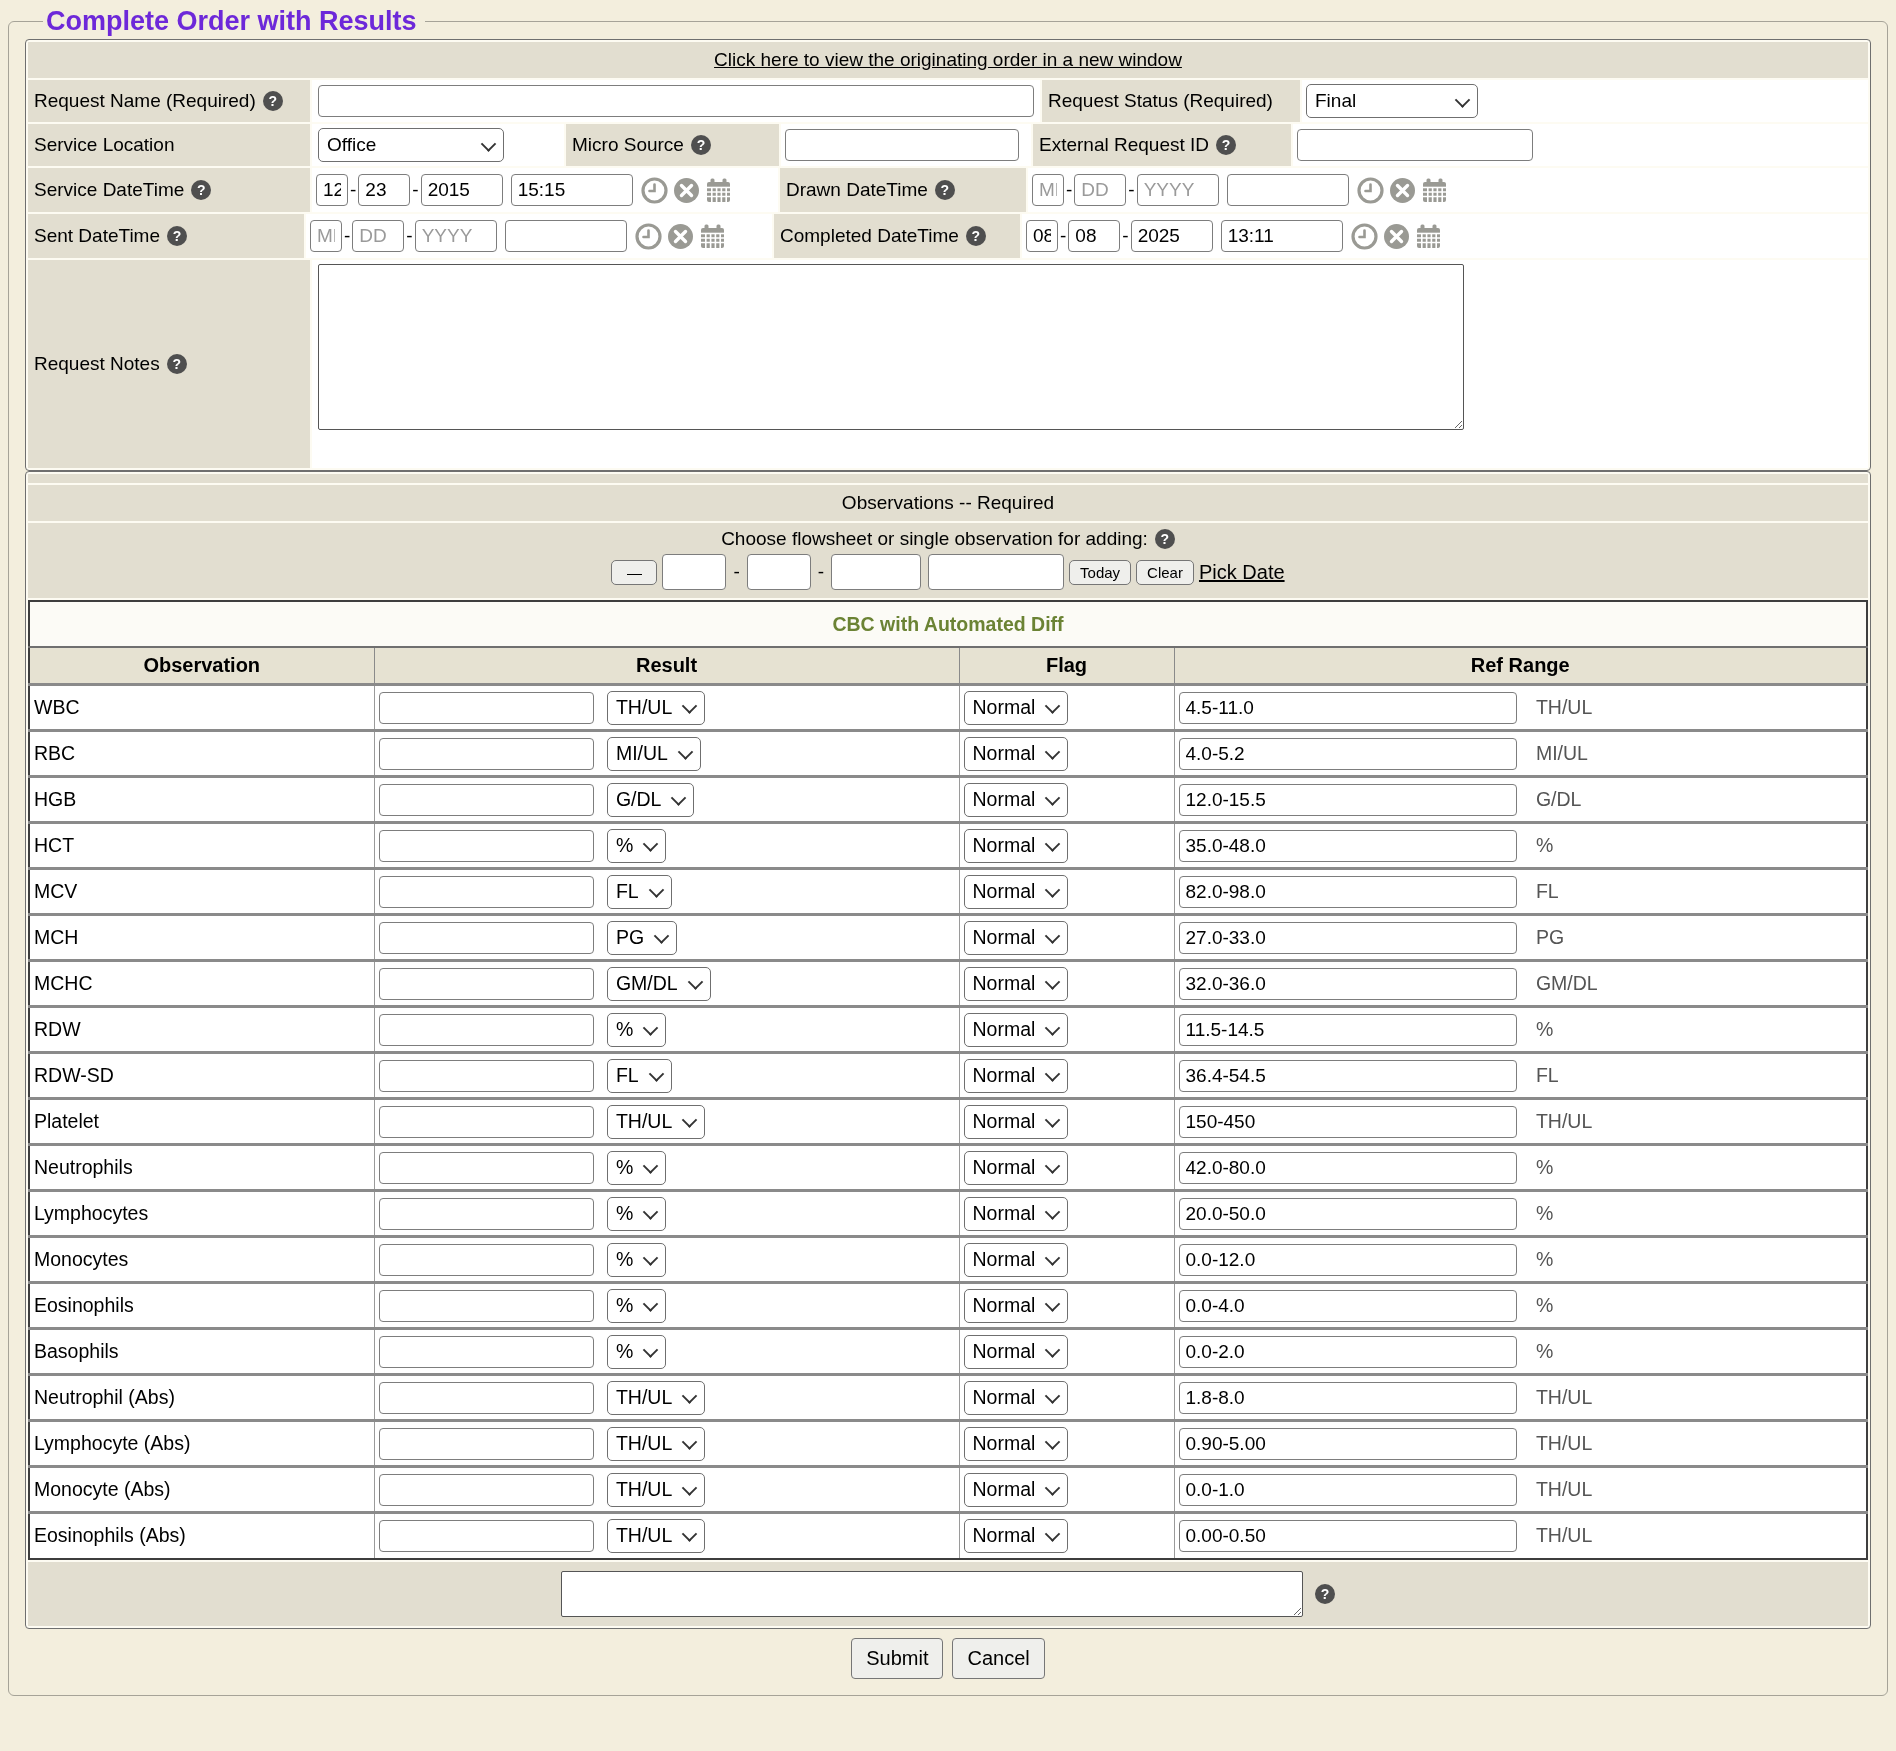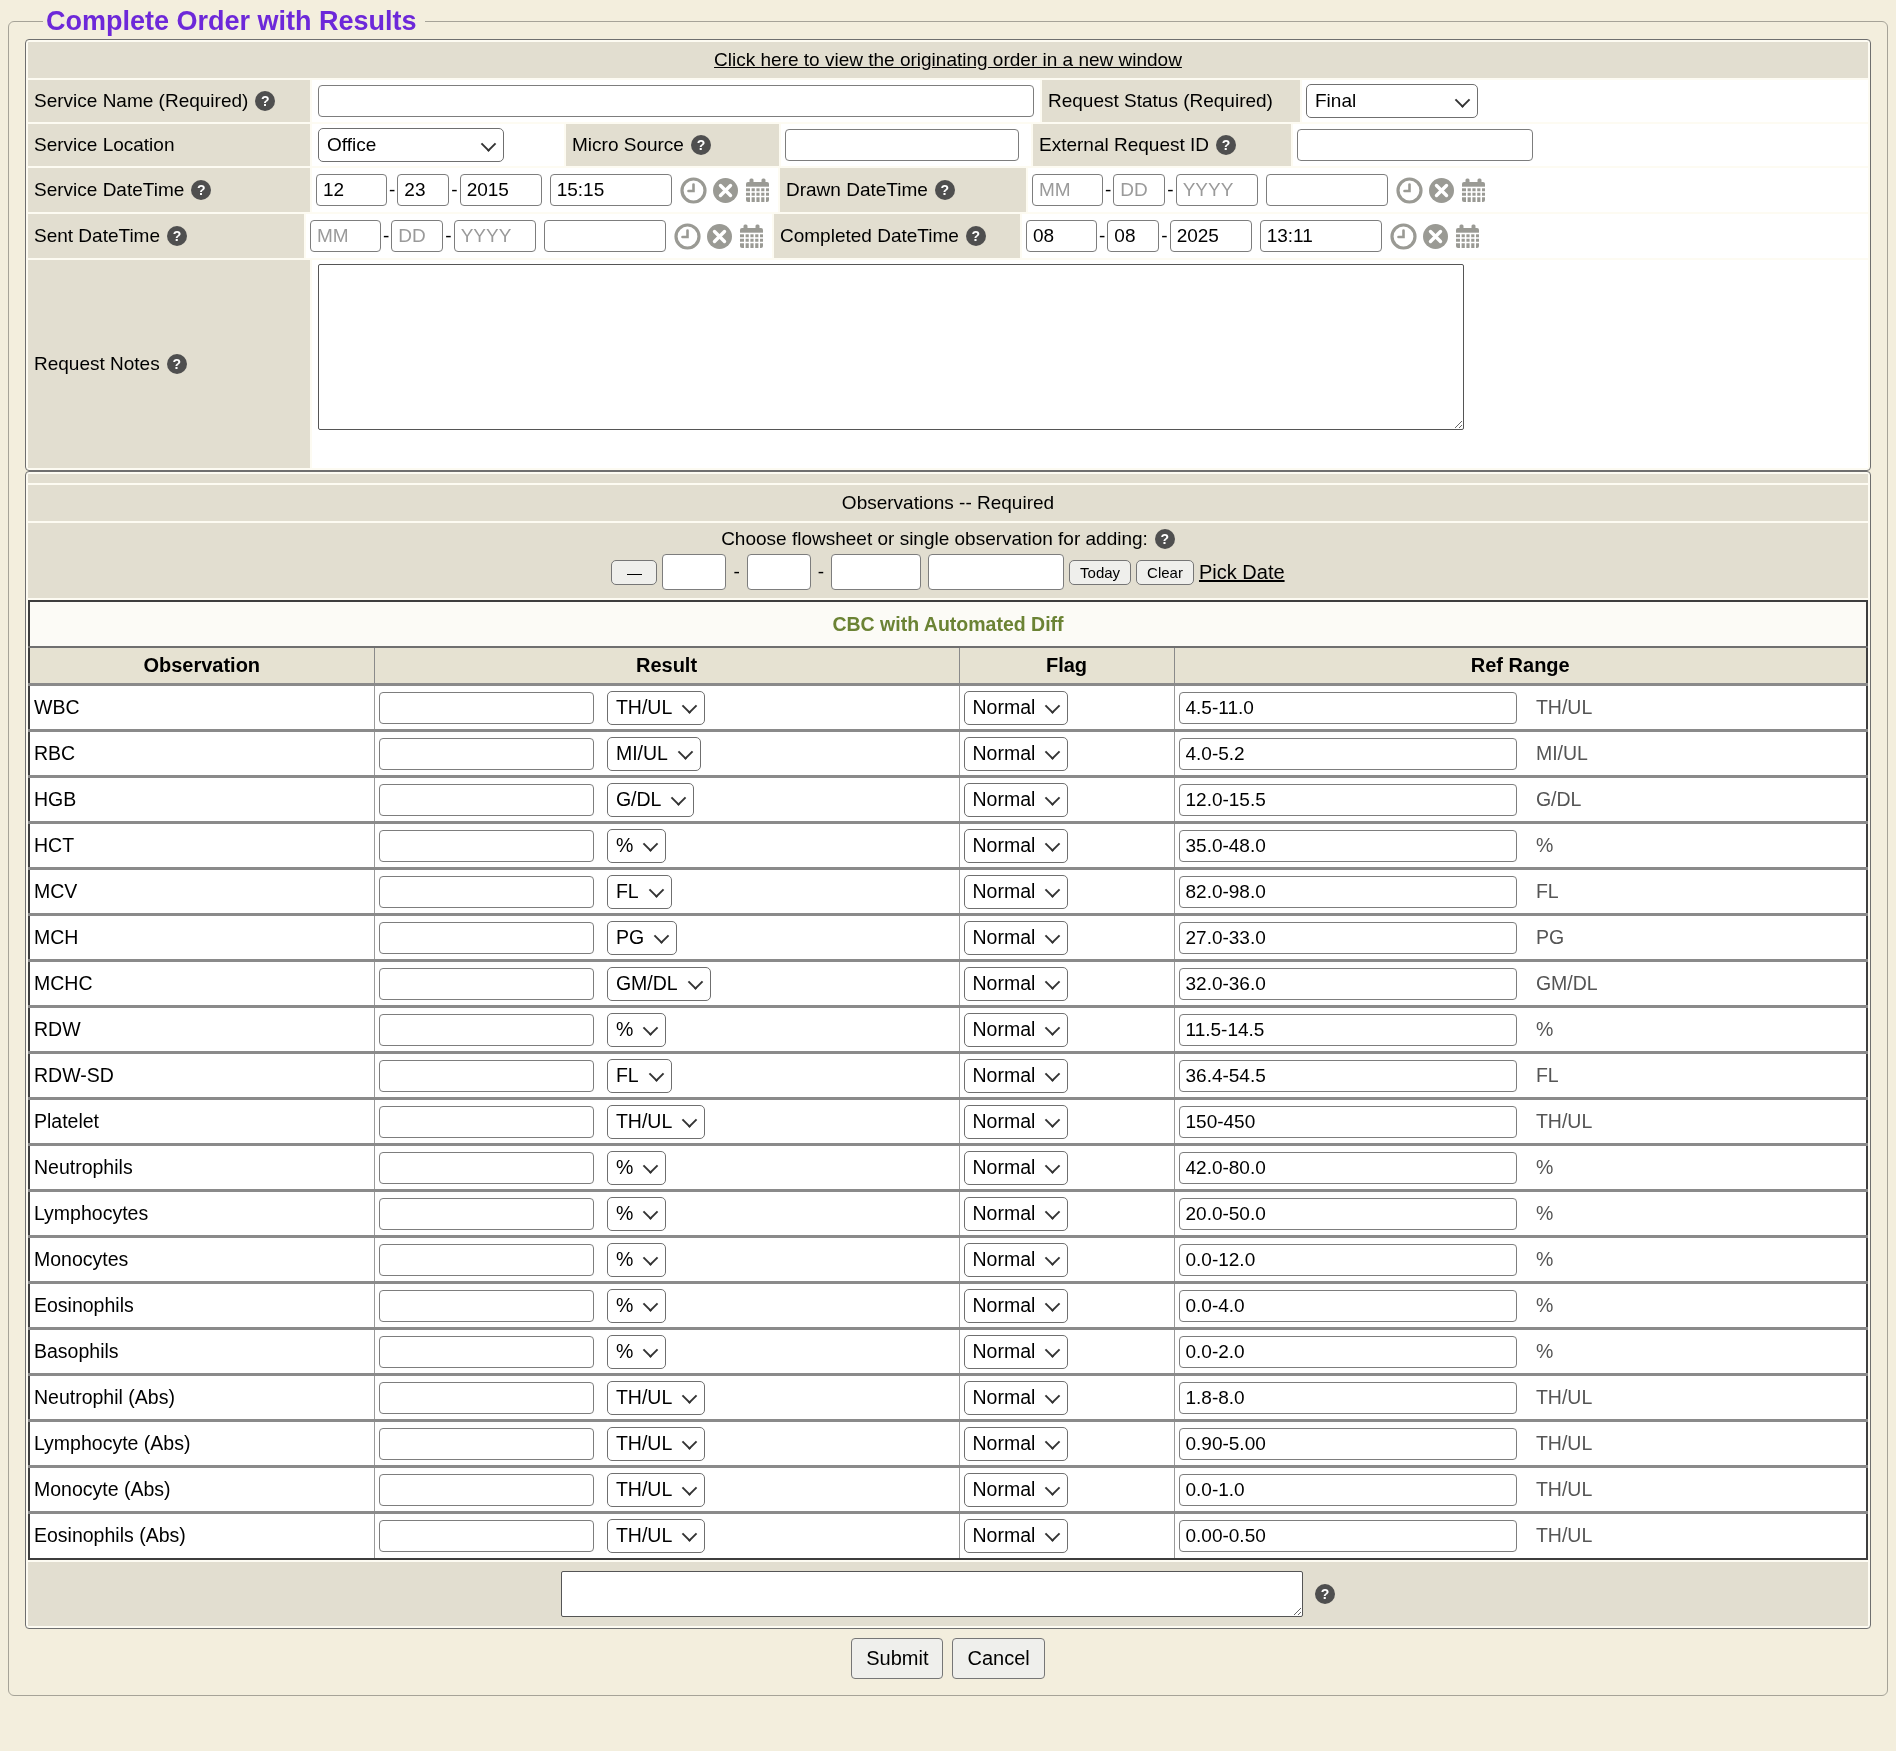--- a/index.html
+++ b/index.html
@@ -21,21 +21,21 @@
   textarea{font-family:inherit;font-size:19px;border:1px solid #555;border-radius:2px;background:#fff;box-sizing:border-box;}
 
   .selectbox{display:inline-flex;align-items:center;justify-content:space-between;border:1px solid #6f6f6f;border-radius:5px;background:#fff;height:34px;box-sizing:border-box;padding:0 9px 0 8px;cursor:default;}
   .chev{width:9px;height:9px;border-right:2px solid #333;border-bottom:2px solid #333;transform:rotate(45deg) translate(-1px,-1px);margin-left:12px;flex:none;}
 
   .help{display:inline-flex;align-items:center;justify-content:center;width:20px;height:20px;border-radius:50%;background:#4f4f4f;color:#fff;font-size:14px;font-weight:bold;margin-left:7px;flex:none;user-select:none;}
   .dticons{display:inline-flex;align-items:center;gap:5px;margin-left:8px;}
   .dticons svg{display:block;}
   .dash{margin:0 2px;}
 
-  .dt-mm{width:71px;} .dt-dd{width:52px;} .dt-yy{width:82px;} .dt-time{width:122px;margin-left:8px;}
+  .dt-mm{width:32px;} .dt-dd{width:52px;} .dt-yy{width:82px;} .dt-time{width:122px;margin-left:8px;}
 
   .btn{background:#efefec;border:1px solid #767676;border-radius:4px;font-family:inherit;font-size:20px;padding:8px 14px;color:#000;}
   .btn-sm{background:#efefec;border:1px solid #767676;border-radius:5px;font-family:inherit;font-size:15px;padding:3px 10px;color:#000;}
 
   .chooser{background:#e2ded0;padding:5px 0 8px 0;text-align:center;}
   .chooser-line1{display:flex;justify-content:center;align-items:center;margin-bottom:4px;}
   .chooser-line2{display:flex;justify-content:center;align-items:center;gap:5px;}
 
   table.cbc{width:100%;border-collapse:collapse;background:#fff;border:2px solid #3e3e3e;table-layout:fixed;}
   table.cbc td,table.cbc th{box-sizing:border-box;}
@@ -58,21 +58,21 @@
 
   <div class="panel" style="margin-top:0;">
     <div class="prow" style="min-height:36px;">
       <div class="hdr-row" style="flex:1;">
         <a class="plain">Click here to view the originating order in a new window</a>
       </div>
     </div>
 
     <div class="prow" style="min-height:42px;">
       <div class="lblcell" style="width:282px;">
-        <span>Service Name (Required)</span>
+        <span>Request Name (Required)</span>
           <span class="help">?</span>
       </div>
       <div class="cell" style="flex:1;">
         <input type="text" style="width: 716px; margin-left: 2px;" value="">
       </div>
       <div class="lblcell" style="width:258px;">
         <span>Request Status (Required)</span>
       </div>
       <div class="cell" style="width:566px;">
         <span class="selectbox" style="width:172px;">

